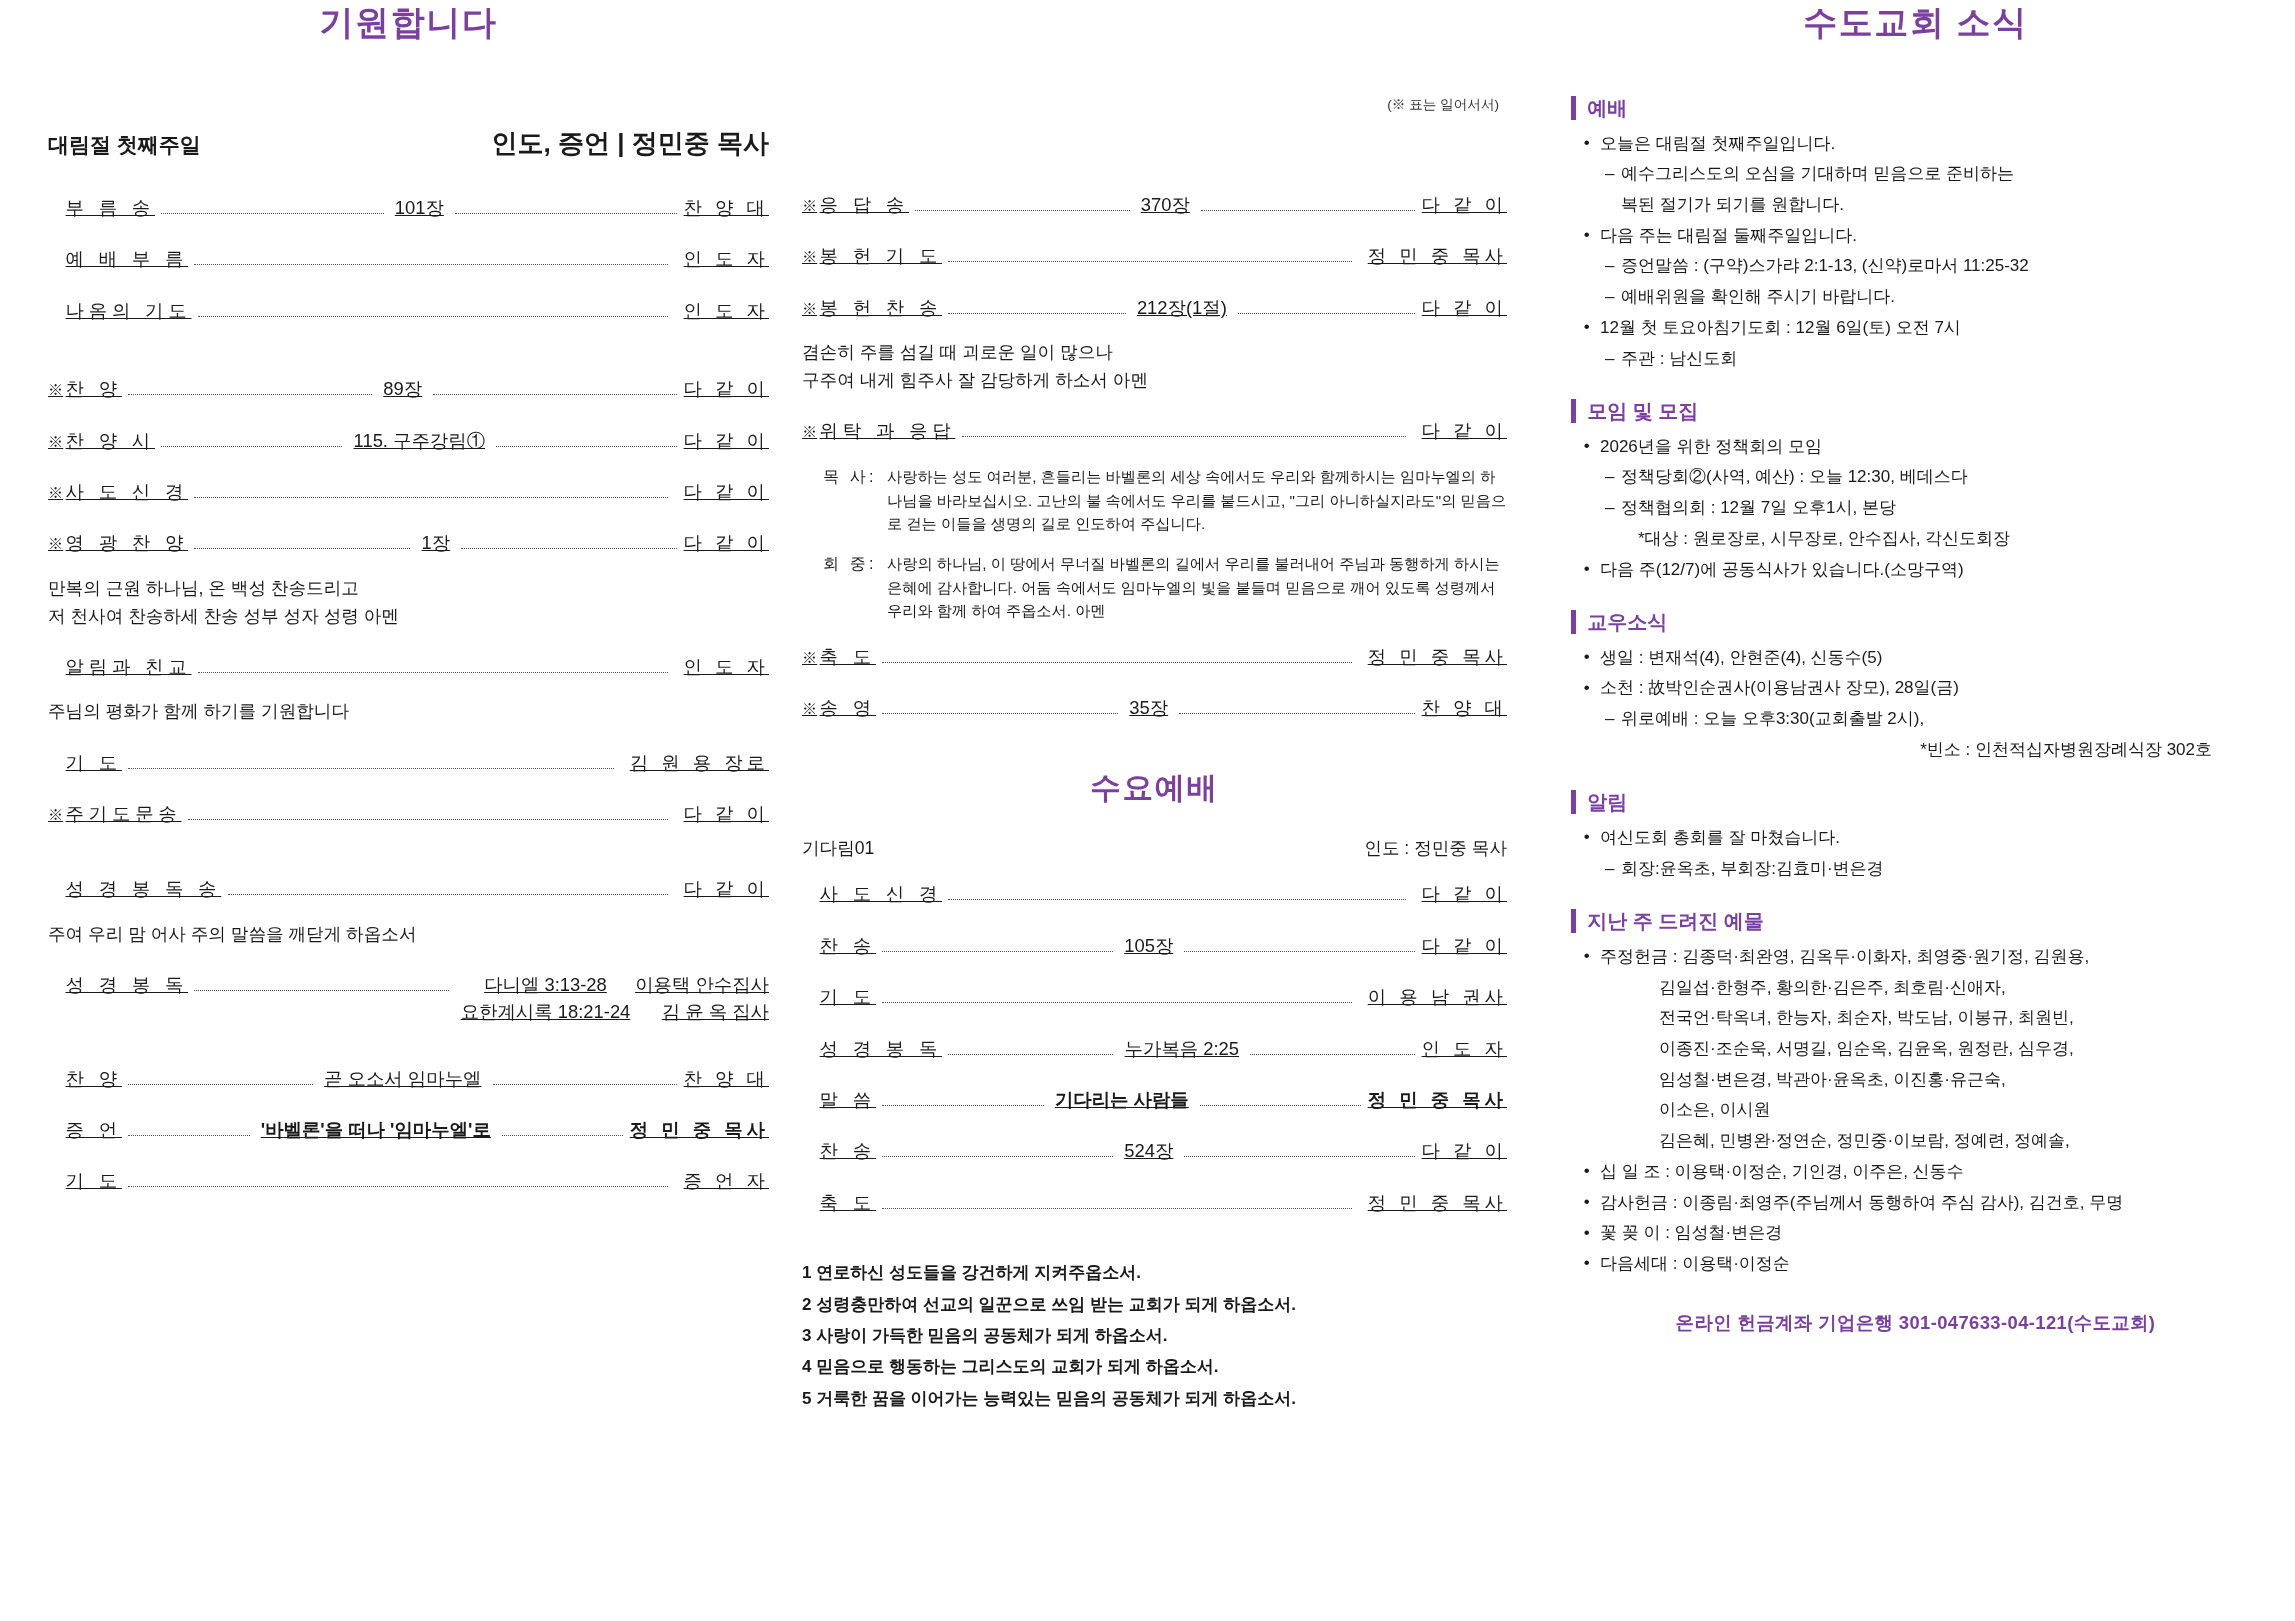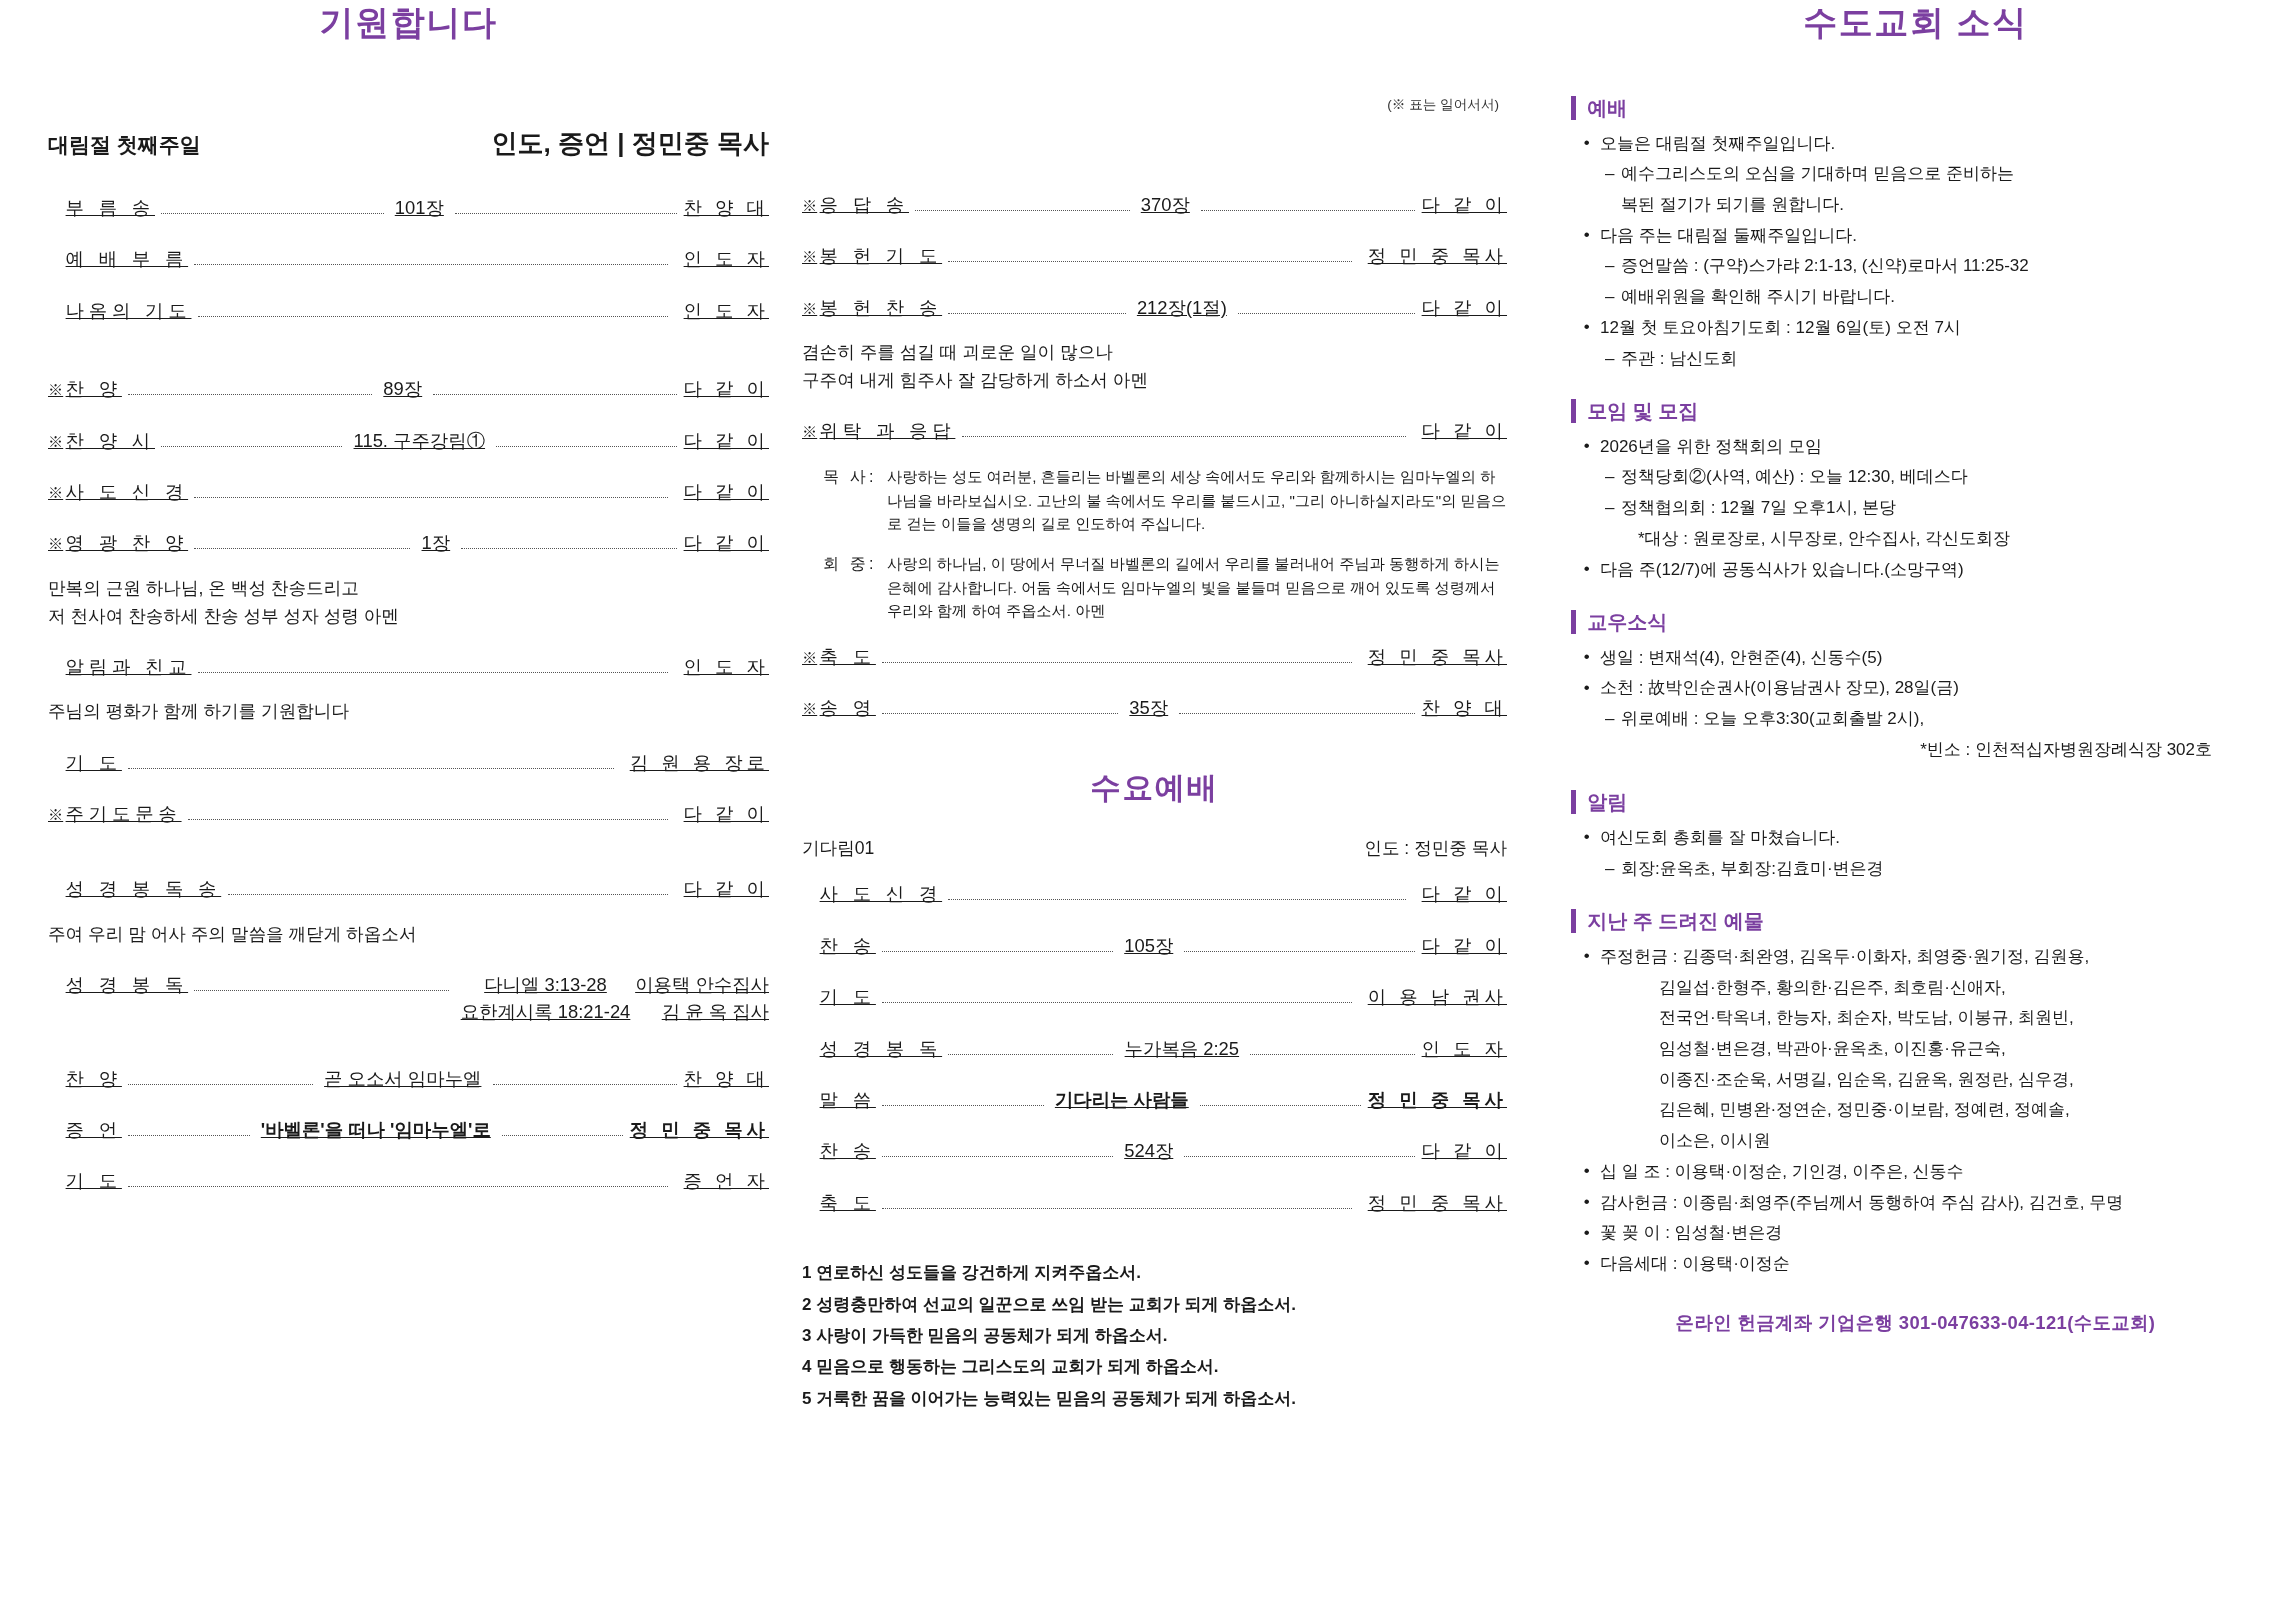--- a/index.html
+++ b/index.html
@@ -547,24 +547,24 @@
     <ul class="news">
       <li class="b1">여신도회 총회를 잘 마쳤습니다.</li>
       <li class="b2">회장:윤옥초, 부회장:김효미·변은경</li>
     </ul>
 
     <div class="news-head">지난 주 드려진 예물</div>
     <ul class="news">
       <li class="b1">주정헌금 : 김종덕·최완영, 김옥두·이화자, 최영중·원기정, 김원용,</li>
       <li class="plain" style="padding-left:80px;">김일섭·한형주, 황의한·김은주, 최호림·신애자,</li>
       <li class="plain" style="padding-left:80px;">전국언·탁옥녀, 한능자, 최순자, 박도남, 이봉규, 최원빈,</li>
+      <li class="plain" style="padding-left:80px;">이종진·조순욱, 서명길, 임순옥, 김윤옥, 원정란, 심우경,</li>
       <li class="plain" style="padding-left:80px;">임성철·변은경, 박관아·윤옥초, 이진홍·유근숙,</li>
-      <li class="plain" style="padding-left:80px;">이종진·조순욱, 서명길, 임순옥, 김윤옥, 원정란, 심우경,</li>
+      <li class="plain" style="padding-left:80px;">이소은, 이시원</li>
       <li class="plain" style="padding-left:80px;">김은혜, 민병완·정연순, 정민중·이보람, 정예련, 정예솔,</li>
-      <li class="plain" style="padding-left:80px;">이소은, 이시원</li>
       <li class="b1">십 일 조 : 이용택·이정순, 기인경, 이주은, 신동수</li>
       <li class="b1">감사헌금 : 이종림·최영주(주님께서 동행하여 주심 감사), 김건호, 무명</li>
       <li class="b1">꽃 꽂 이 : 임성철·변은경</li>
       <li class="b1">다음세대 : 이용택·이정순</li>
     </ul>
 
     <div class="account">온라인 헌금계좌 기업은행 301-047633-04-121(수도교회)</div>
   </div>
 
 </div>

